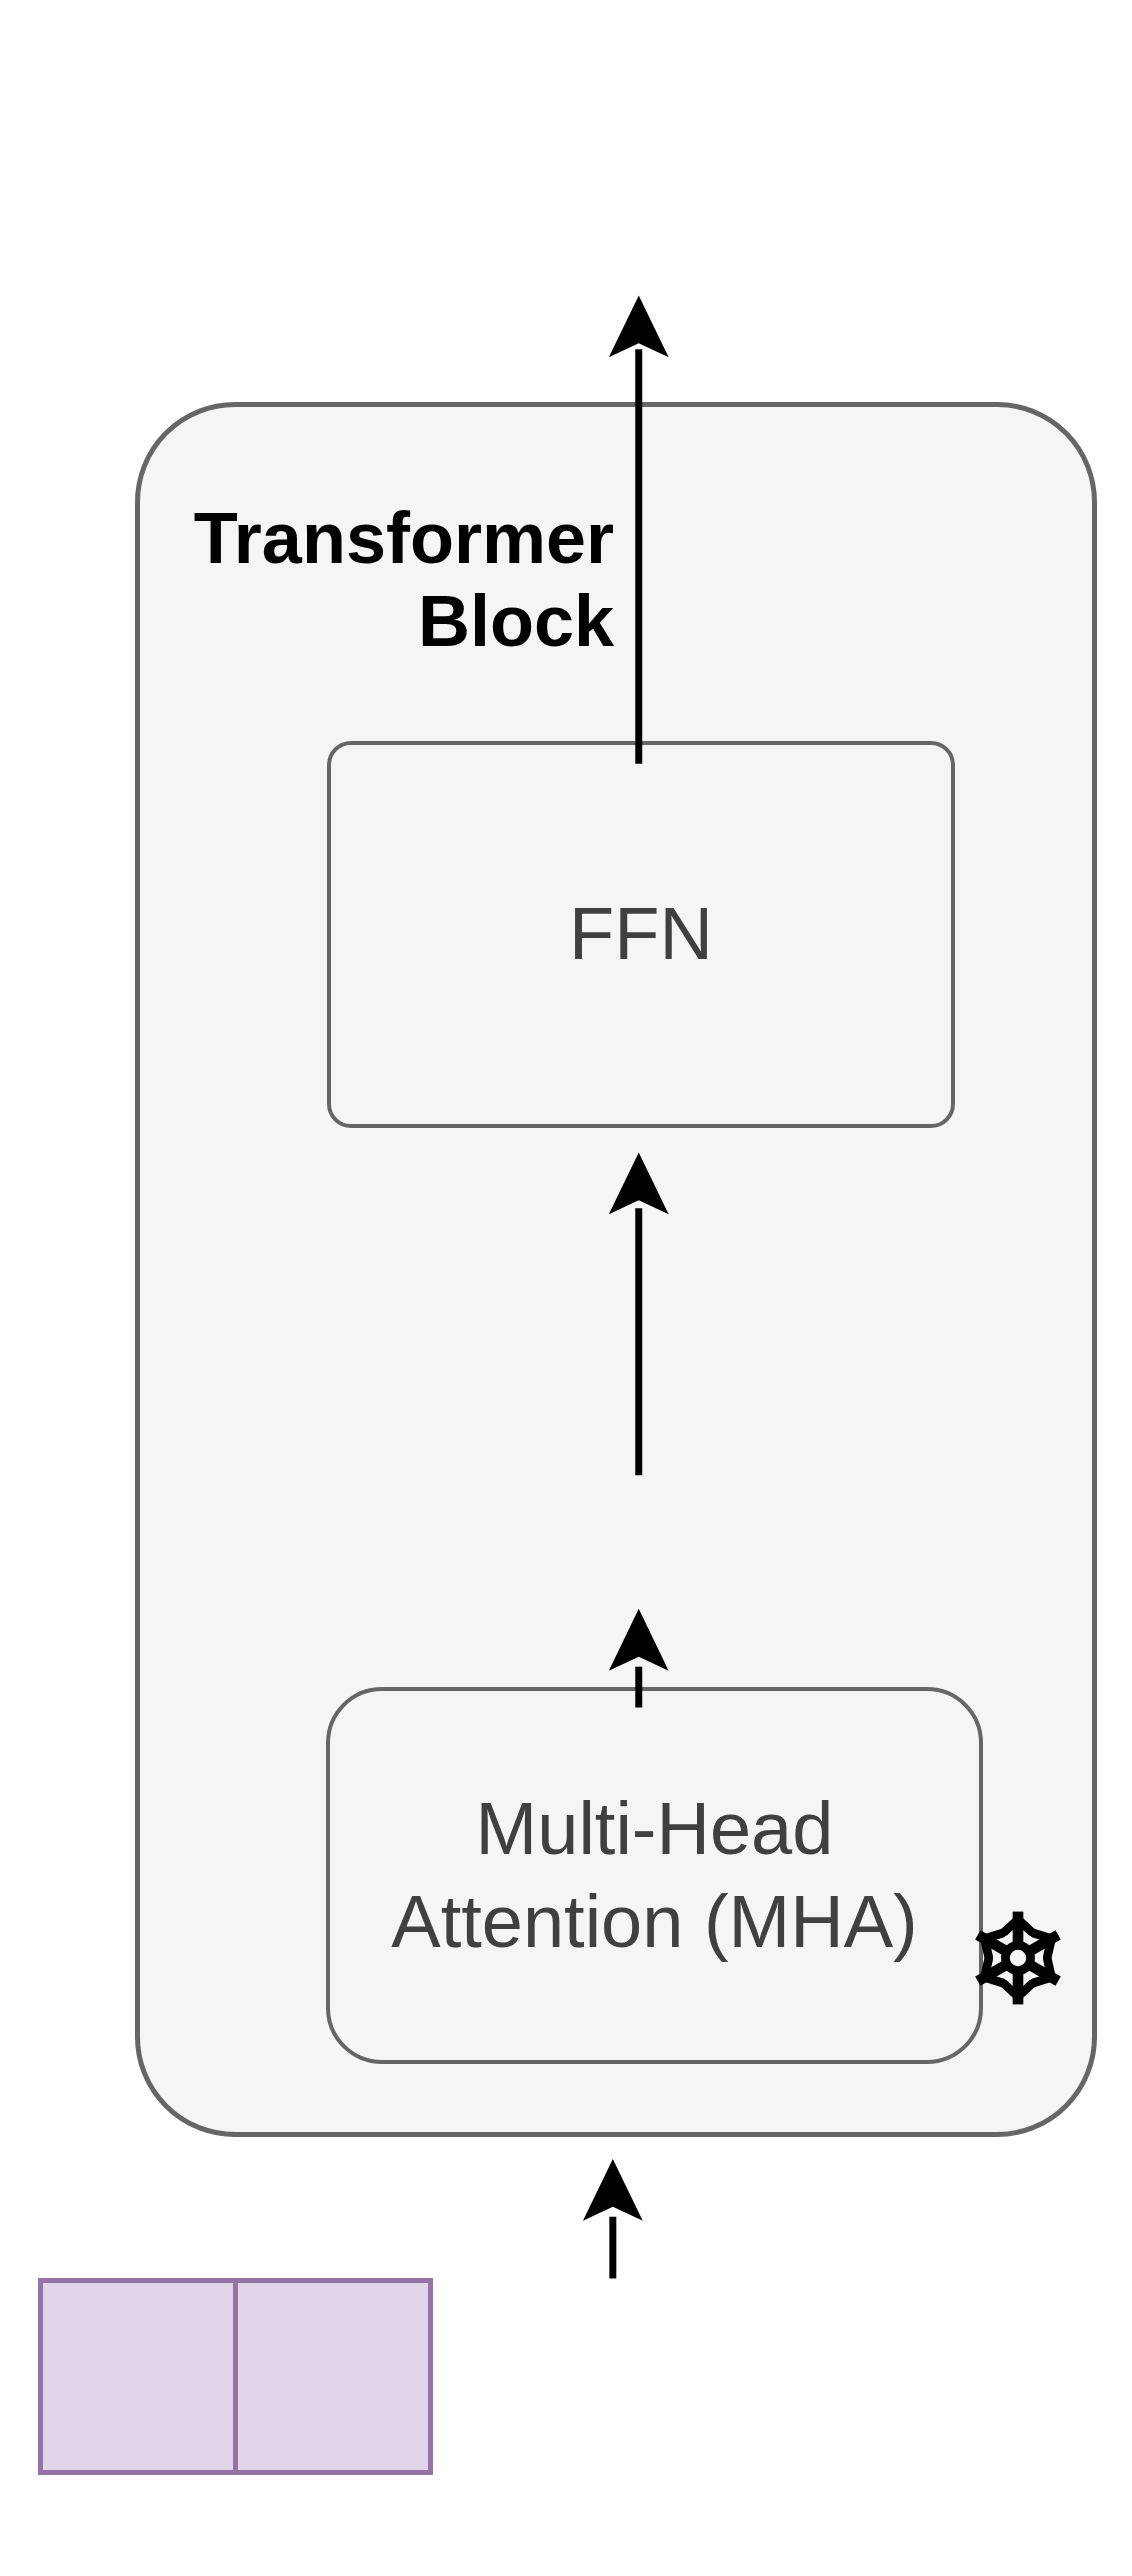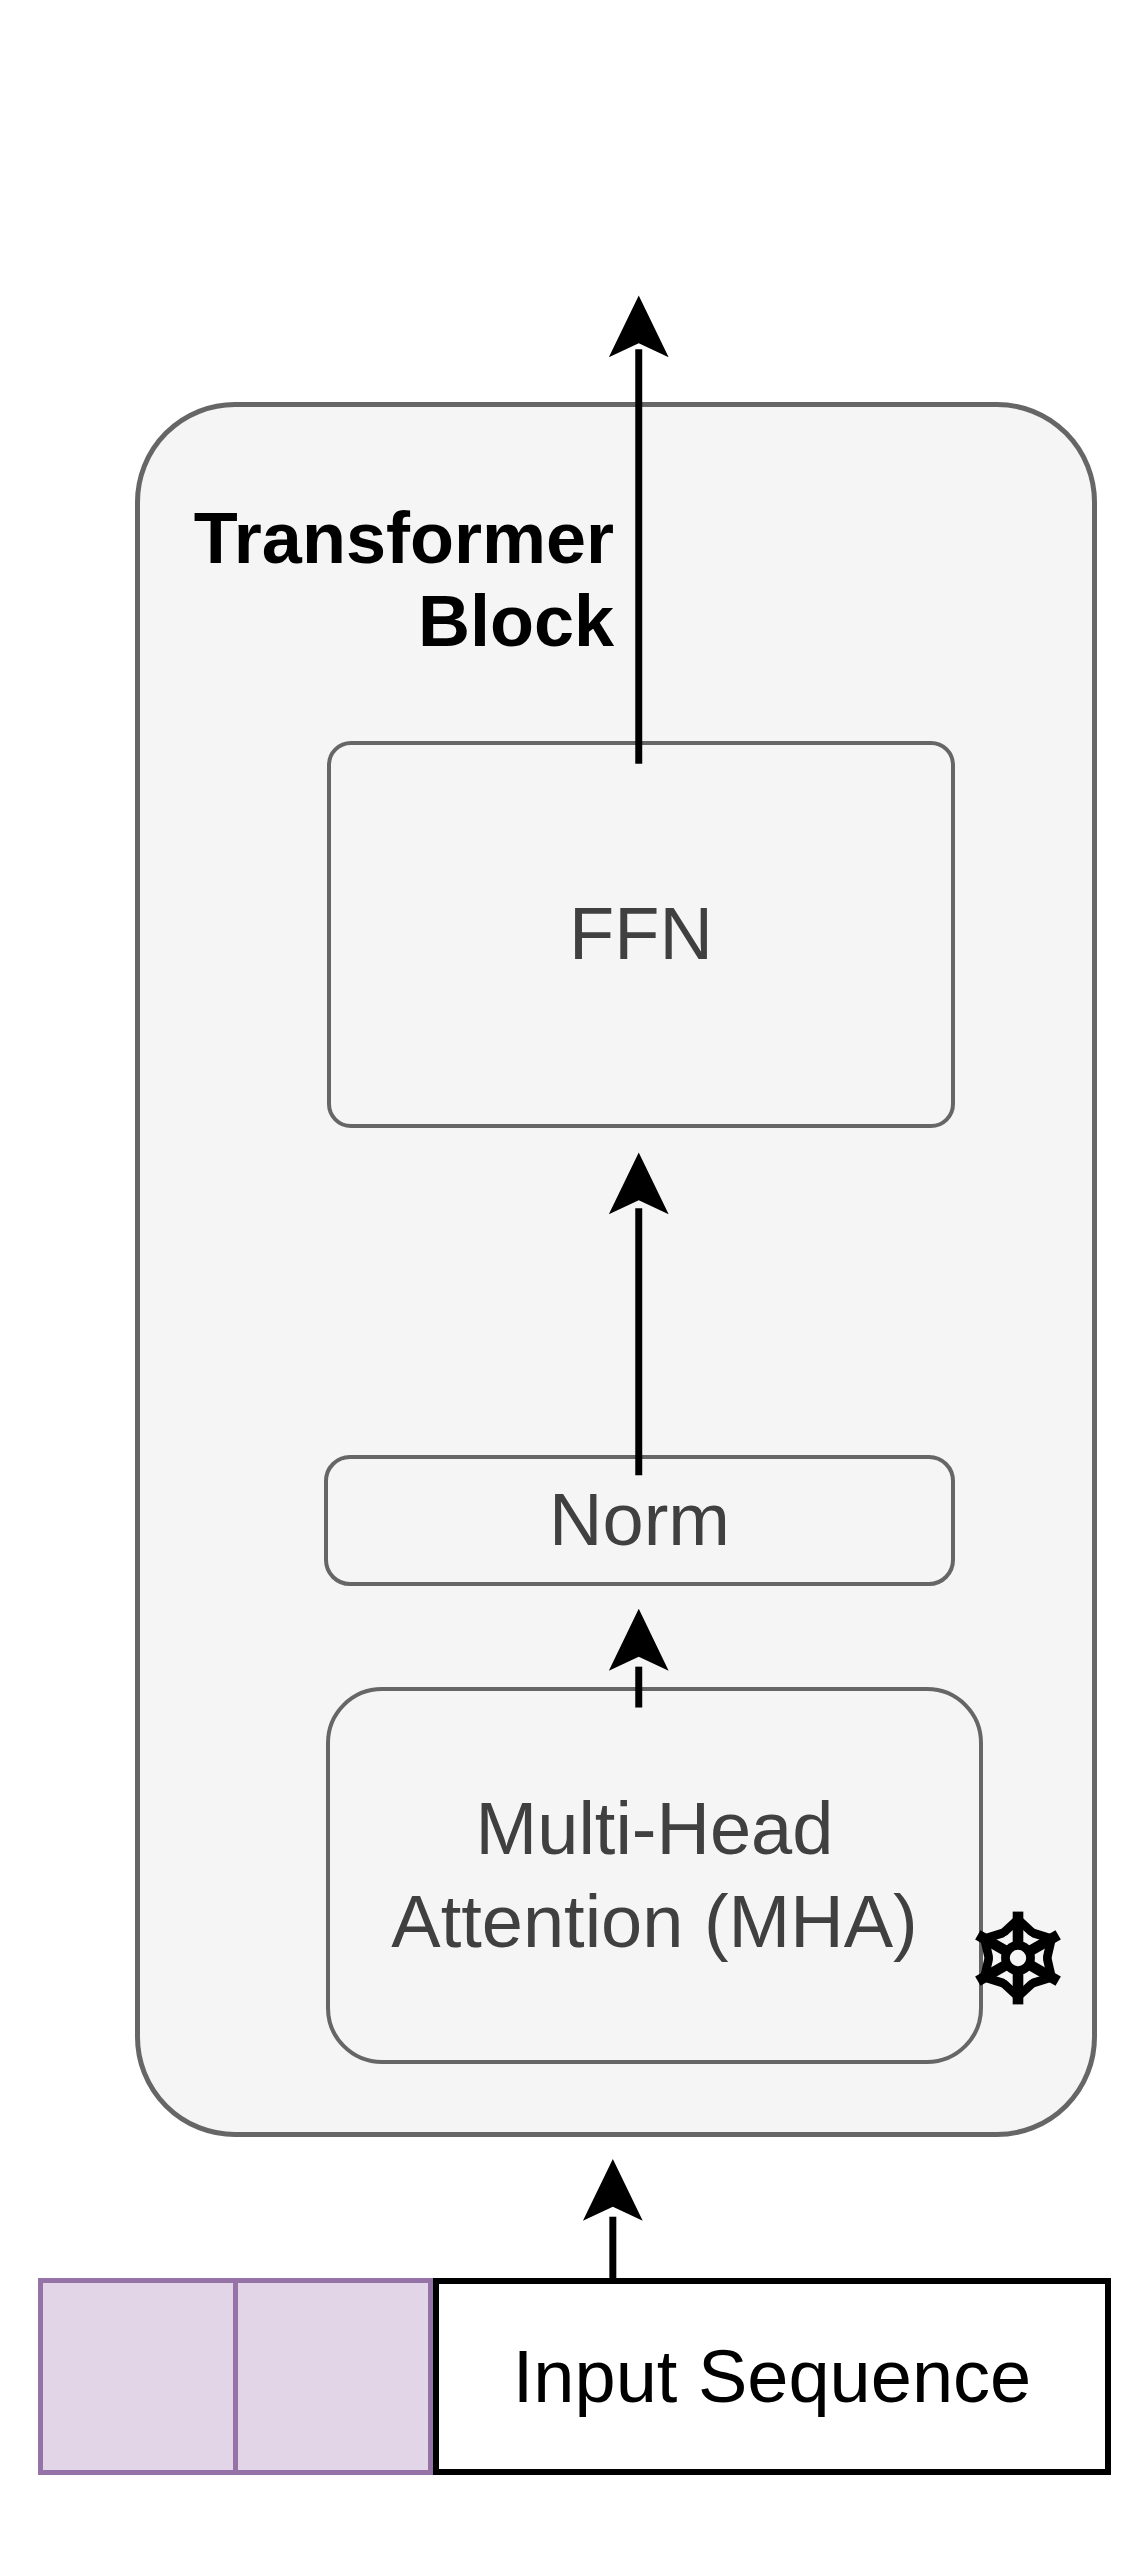--- a/index.html
+++ b/index.html
@@ -137,23 +137,20 @@
 
 <div class="canvas">
 
   <div class="tb-container">
     <div class="tb-label">Transformer Block</div>
 
     <div class="node node-ffn">
       <span>FFN</span>
     </div>
 
-    <div class="node node-norm">
-      <span>Norm</span>
-    </div>
 
     <div class="node node-mha">
       <span>Multi-Head Attention (MHA)</span>
     </div>
   </div>
 
   <svg class="snowflake" viewBox="0 0 120 120">
     <g stroke="#000000" fill="none">
       <g transform="rotate(0 60 60)">
         <line x1="60" y1="47" x2="60" y2="12" stroke-width="11"></line>
@@ -182,23 +179,20 @@
       </g>
       <g transform="rotate(300 60 60)">
         <line x1="60" y1="47" x2="60" y2="12" stroke-width="11"></line>
         <line x1="60" y1="20" x2="46" y2="33" stroke-width="9" stroke-linecap="round"></line>
         <line x1="60" y1="20" x2="74" y2="33" stroke-width="9" stroke-linecap="round"></line>
       </g>
       <circle cx="60" cy="60" r="13" stroke-width="9"></circle>
     </g>
   </svg>
 
-  <div class="input-box">
-    <span>Input Sequence</span>
-  </div>
 
   <div class="seq-cells">
     <div class="seq-cell"></div>
     <div class="seq-cell"></div>
   </div>
 
   <svg class="overlay" viewBox="0 0 1136 2584">
 
     <g>
       <line x1="641" y1="766" x2="641" y2="350" stroke="#000000" stroke-width="7"></line>

